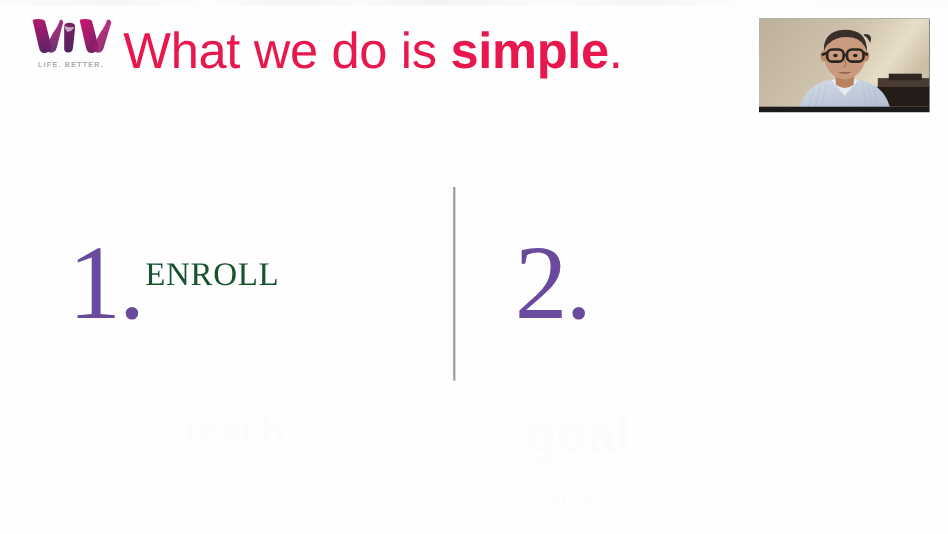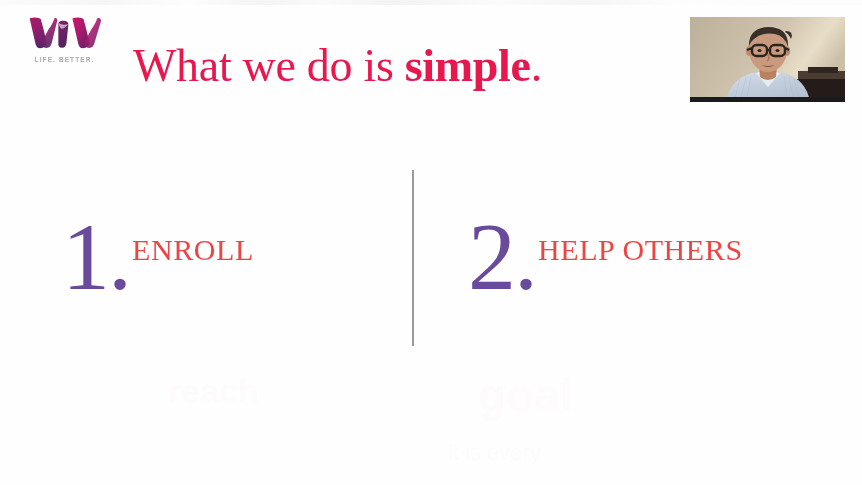--- a/index.html
+++ b/index.html
@@ -50,30 +50,29 @@
     letter-spacing: 1.1px;
     font-weight: bold;
     color: #a9a9ae;
     font-family: "Liberation Sans", sans-serif;
     white-space: nowrap;
   }
 
   
   .slide-title {
     position: absolute;
-    left: 133px;
+    left: 112px;
     top: 19px;
     font-size: 46px;
     line-height: 54px;
     color: #E8174E;
-    font-family: Liberation Serif, serif;
+    font-family: Liberation Sans, sans-serif;
     font-weight: normal;
     white-space: nowrap;
     letter-spacing: -0.3px;
-    margin-top: 20px;
   }
   .slide-title .strong {
     font-weight: bold;
   }
 
   
   .webcam {
     position: absolute;
     left: 690px;
     top: 17px;
@@ -106,21 +105,21 @@
     font-size: 96px;
     line-height: 86px;
     font-weight: normal;
     letter-spacing: -2px;
     white-space: nowrap;
     align-self: flex-end;
     position: relative;
     top: 6px;
   }
   .point-text {
-    color: #ef4444;
+    color: #14532d;
     font-family: "Liberation Serif", serif;
     font-size: 30px;
     line-height: 37px;
     letter-spacing: 0.6px;
     white-space: nowrap;
     margin-left: 2px;
     position: relative;
     top: -2px;
   }
   .point-text .line { display: block; }
@@ -258,21 +257,20 @@
     <div class="point point-1">
       <span class="point-num">1.</span>
       <span class="point-text">
         <span class="line">ENROLL</span>
       </span>
     </div>
 
     <div class="point point-2">
       <span class="point-num">2.</span>
       <span class="point-text">
-        <span class="line">HELP OTHERS</span>
       </span>
     </div>
 
   </div>
 
   <div class="ghost ghost-a">reach</div>
   <div class="ghost ghost-b">goal</div>
   <div class="ghost ghost-c">it is every</div>
 
 </div>

